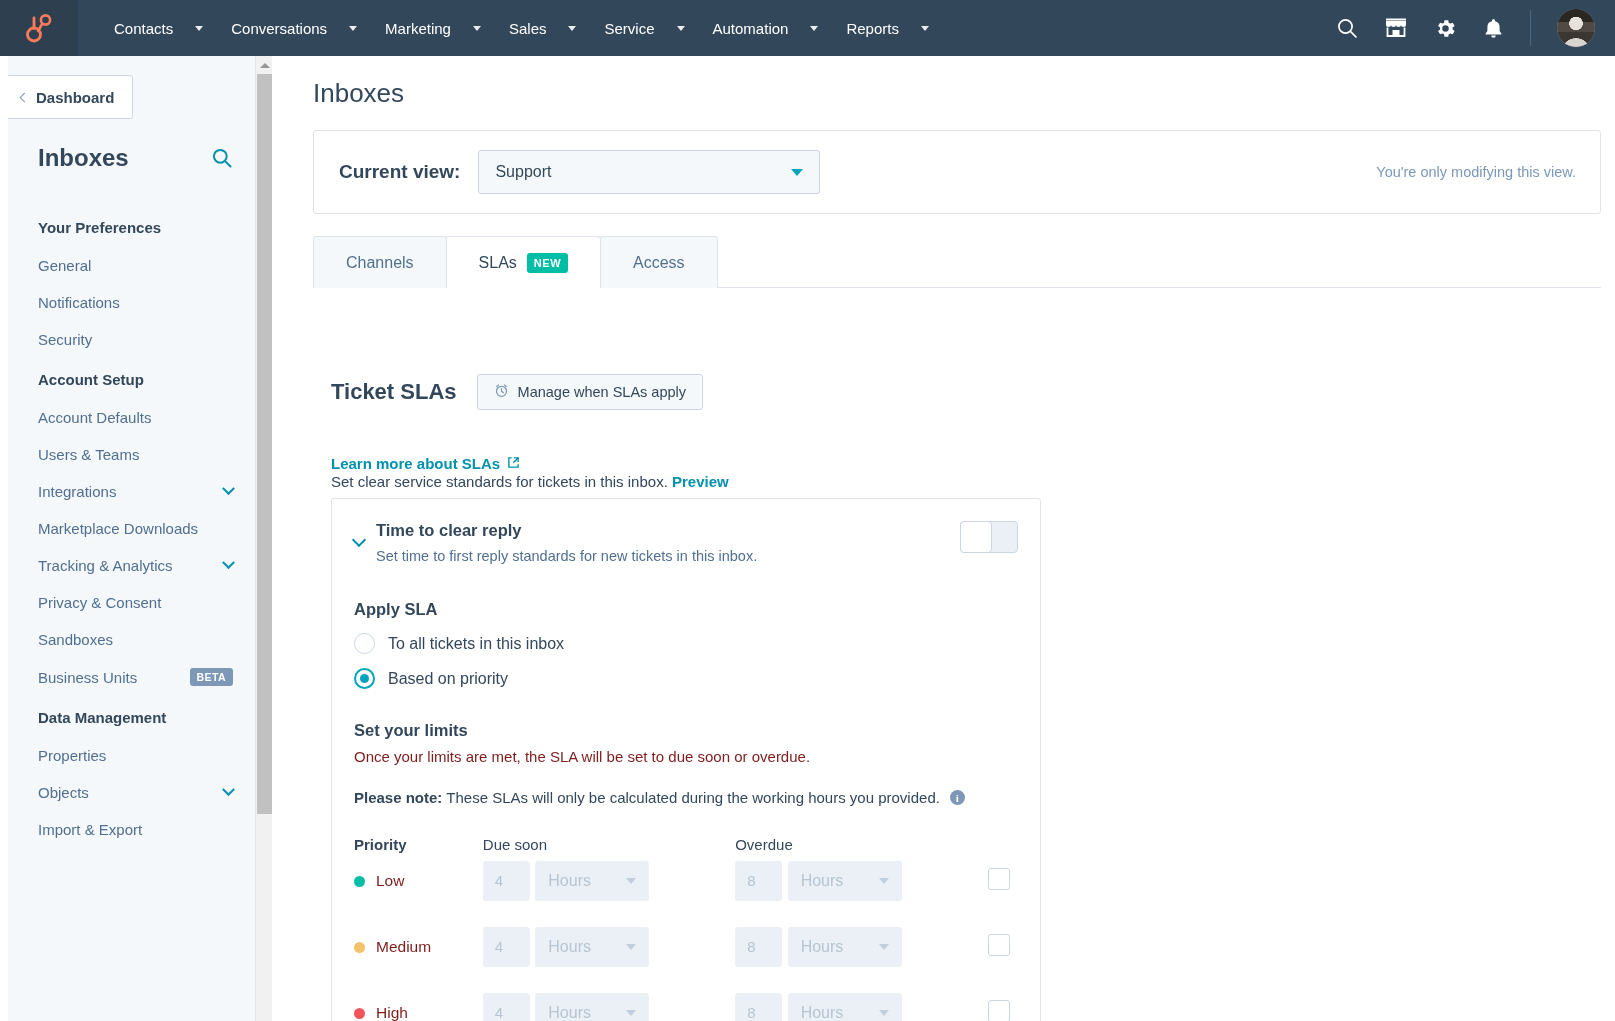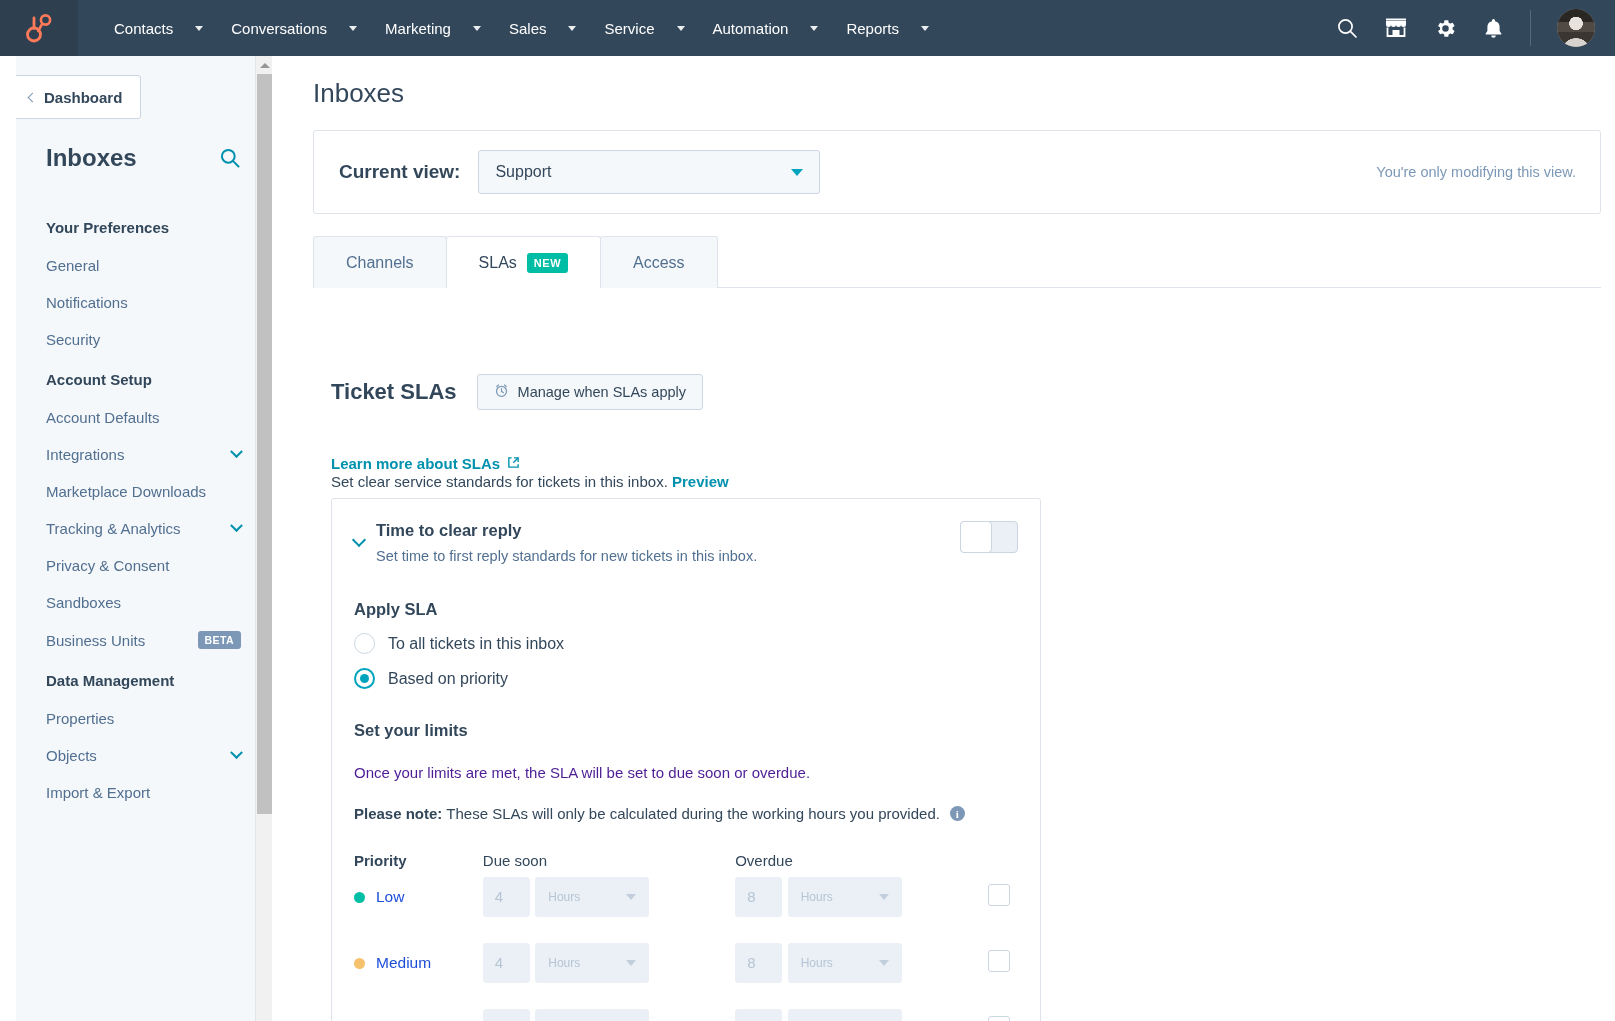--- a/index.html
+++ b/index.html
@@ -50,21 +50,21 @@
   .avatar .hair {
     position: absolute; inset: 0;
     background:
       radial-gradient(circle at 50% 115%, #d8d3cf 0 30%, transparent 31%),
       radial-gradient(circle at 50% 38%, #e8e2dc 0 22%, transparent 23%),
       linear-gradient(180deg,#2a2622 0 34%, #514a44 34% 60%, #3b3632 60% 100%);
   }
 
   
   .sidebar {
-    position: absolute; top: 56px; left: 16px;
+    position: absolute; top: 56px; left: 8px;
     width: 255px; height: 965px;
     background: #f5f8fa;
     overflow: hidden;
   }
   .dashboard-btn {
     position: absolute; top: 19px; left: -10px;
     width: 135px; height: 44px;
     background: #ffffff;
     border: 1px solid #cbd6e2;
     border-radius: 3px;
@@ -288,21 +288,21 @@
   }
   .radio.on {
     border: 2px solid #00a4bd;
     display: flex; align-items: center; justify-content: center;
   }
   .radio.on::after {
     content: ""; width: 9px; height: 9px; border-radius: 50%; background: #00a4bd;
   }
   .radio-lbl { font-size: 16px; color: #33475b; }
 
-  .limits-sub { font-size: 15px; color: #4c1d95; margin-top: 24px; }
+  .limits-sub { font-size: 15px; color: #7f1d1d; margin-top: 8px; }
   .note-row {
     margin-top: 24px; font-size: 15px; color: #33475b;
     display: flex; align-items: center; gap: 10px;
   }
   .note-row b { font-weight: bold; }
   .info-i {
     width: 15px; height: 15px; border-radius: 50%;
     background: #7c98b6; color: #fff;
     font-size: 11px; font-weight: bold;
     display: inline-flex; align-items: center; justify-content: center;
@@ -313,35 +313,35 @@
   
   .tbl { margin-top: 30px; width: 100%; border-collapse: collapse; }
   .tbl th {
     text-align: left; font-size: 15px; color: #33475b; font-weight: normal;
     padding-bottom: 8px;
   }
   .tbl th.prio { font-weight: bold; }
   .tbl td { padding-bottom: 26px; vertical-align: middle; }
   .prio-cell { display: flex; align-items: center; gap: 11px; }
   .dot { width: 11px; height: 11px; border-radius: 50%; flex: none; }
-  .prio-name { font-size: 15.5px; color: #1d4ed8; text-align: center; }
+  .prio-name { font-size: 15.5px; color: #7f1d1d; text-align: center; }
   .num-input {
     width: 47px; height: 40px;
     background: #eaf0f6; border: 1px solid #eaf0f6; border-radius: 3px;
     color: #b6c4d3; font-size: 15px;
     padding-left: 11px; line-height: 38px;
     display: inline-block; vertical-align: middle;
     cursor: not-allowed;
   }
   .unit-select {
     width: 114px; height: 40px; margin-left: 1px;
     background: #eaf0f6; border: 1px solid #eaf0f6; border-radius: 3px;
     display: inline-flex; align-items: center; justify-content: space-between;
     padding: 0 12px 0 12px;
-    font-size: 12px; color: #b6c4d3;
+    font-size: 16px; color: #b6c4d3;
     vertical-align: middle; cursor: not-allowed;
   }
   .unit-caret {
     width: 0; height: 0;
     border-left: 5.5px solid transparent;
     border-right: 5.5px solid transparent;
     border-top: 6.5px solid #c2cedb;
   }
   .chk {
     width: 22px; height: 22px; border-radius: 3px;
@@ -455,20 +455,23 @@
     </div>
     <div class="side-link">
       <span class="lbl">Security</span>
     </div>
 
     <div class="sec-title">Account Setup</div>
     <div class="side-link">
       <span class="lbl">Account Defaults</span>
     </div>
     <div class="side-link">
+      <span class="lbl">Users &amp; Teams</span>
+    </div>
+    <div class="side-link">
       <span class="lbl">Integrations</span>
       <i class="chev-down"></i>
     </div>
     <div class="side-link">
       <span class="lbl">Marketplace Downloads</span>
     </div>
     <div class="side-link">
       <span class="lbl">Tracking &amp; Analytics</span>
       <i class="chev-down"></i>
     </div>

